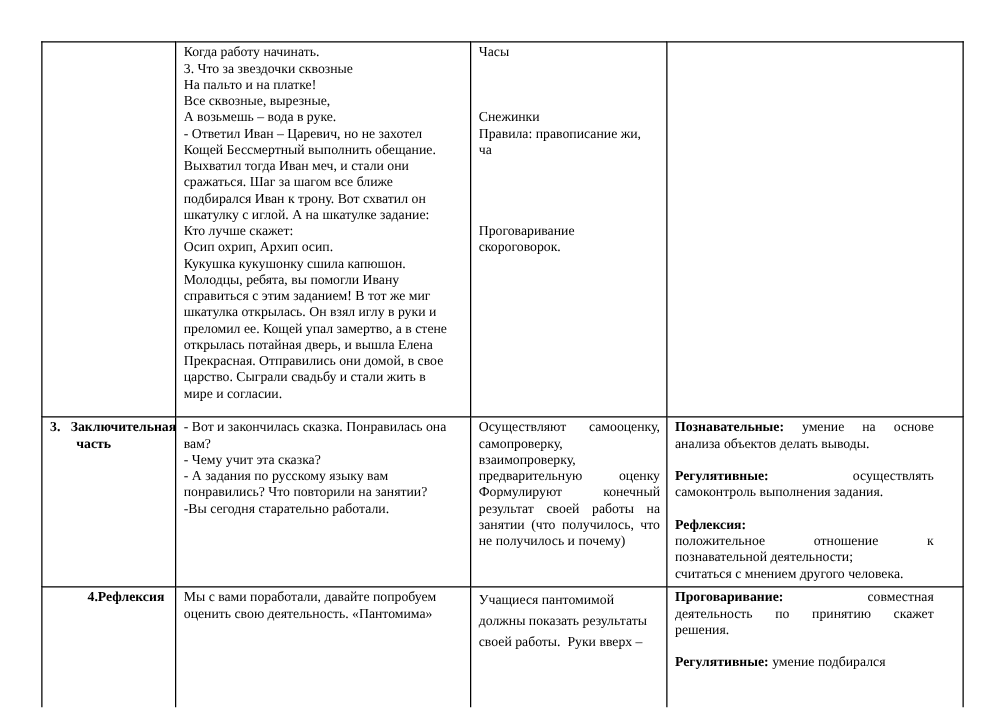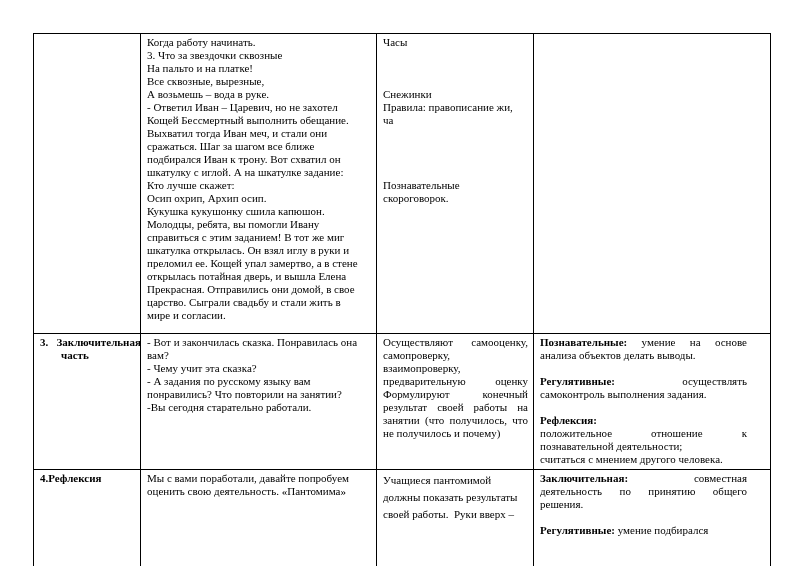--- a/index.html
+++ b/index.html
@@ -28,21 +28,21 @@
   tr.r1{height:300px;}
   tr.r2{height:136px;}
   tr.r3{height:200px;}
   .pre{white-space:pre-wrap;}
   .just{text-align:justify;}
   .stage{
     font-weight:bold;
     padding-left:21px;
     text-indent:-21px;
   }
-  .stage-single{font-weight:bold;}
+  .stage-single{font-weight:bold;margin-left:30px;}
   .lh17{line-height:17px;}
   td p{margin:0 18px 13px 0;}
   td p:last-child{margin-bottom:0;}
   .uud-label{font-weight:bold;}
   .uud-text{white-space:pre-wrap;}
 </style>
 </head>
 <body>
 
 <div class="page">
@@ -83,21 +83,21 @@
 
 
 
 Снежинки
 Правила: правописание жи,
 ча
 
 
 
 
-Познавательные
+Проговаривание
 скороговорок.</td>
       <td></td>
     </tr>
 
     <tr class="r2">
       <td>
         <div class="stage">3.&nbsp;&nbsp;&nbsp;Заключительная часть</div>
       </td>
       <td class="pre">- Вот и закончилась сказка. Понравилась она
 вам?
@@ -118,19 +118,19 @@
     <tr class="r3">
       <td>
         <div class="stage-single">4.Рефлексия</div>
       </td>
       <td class="pre">Мы с вами поработали, давайте попробуем
 оценить свою деятельность. «Пантомима»</td>
       <td class="pre lh17">Учащиеся пантомимой
 должны показать результаты
 своей работы.  Руки вверх –</td>
       <td>
-        <p class="just"><span class="uud-label">Заключительная:</span><span class="uud-text"> совместная деятельность по принятию общего решения.</span></p>
+        <p class="just"><span class="uud-label">Проговаривание:</span><span class="uud-text"> совместная деятельность по принятию скажет решения.</span></p>
         <p class="just"><span class="uud-label">Регулятивные:</span><span class="uud-text"> умение подбирался</span></p>
       </td>
     </tr>
   </tbody>
     </table>
 </div>
 
 </body></html>

